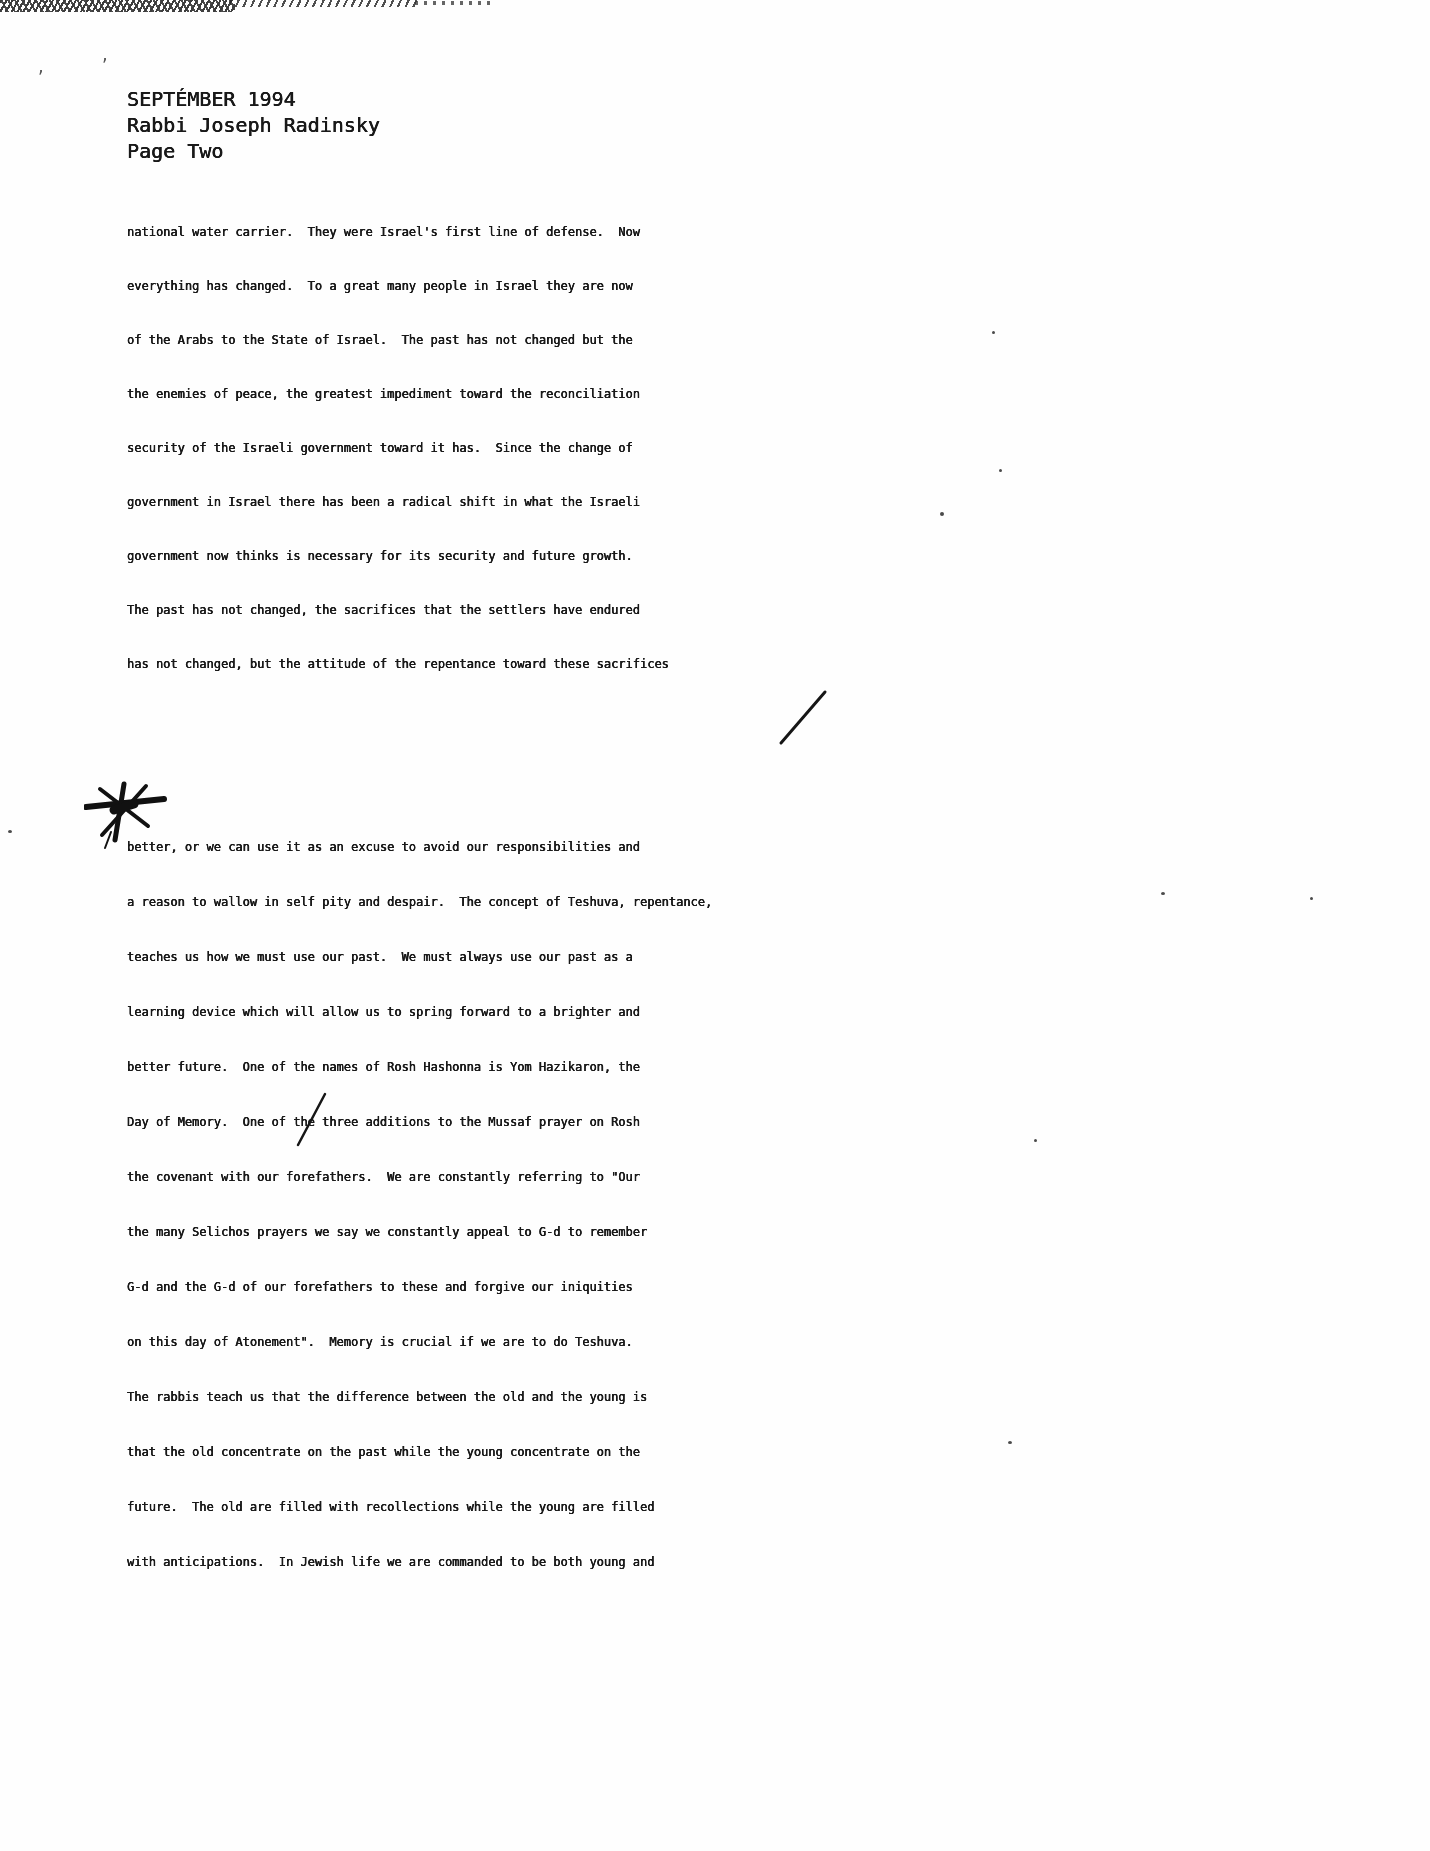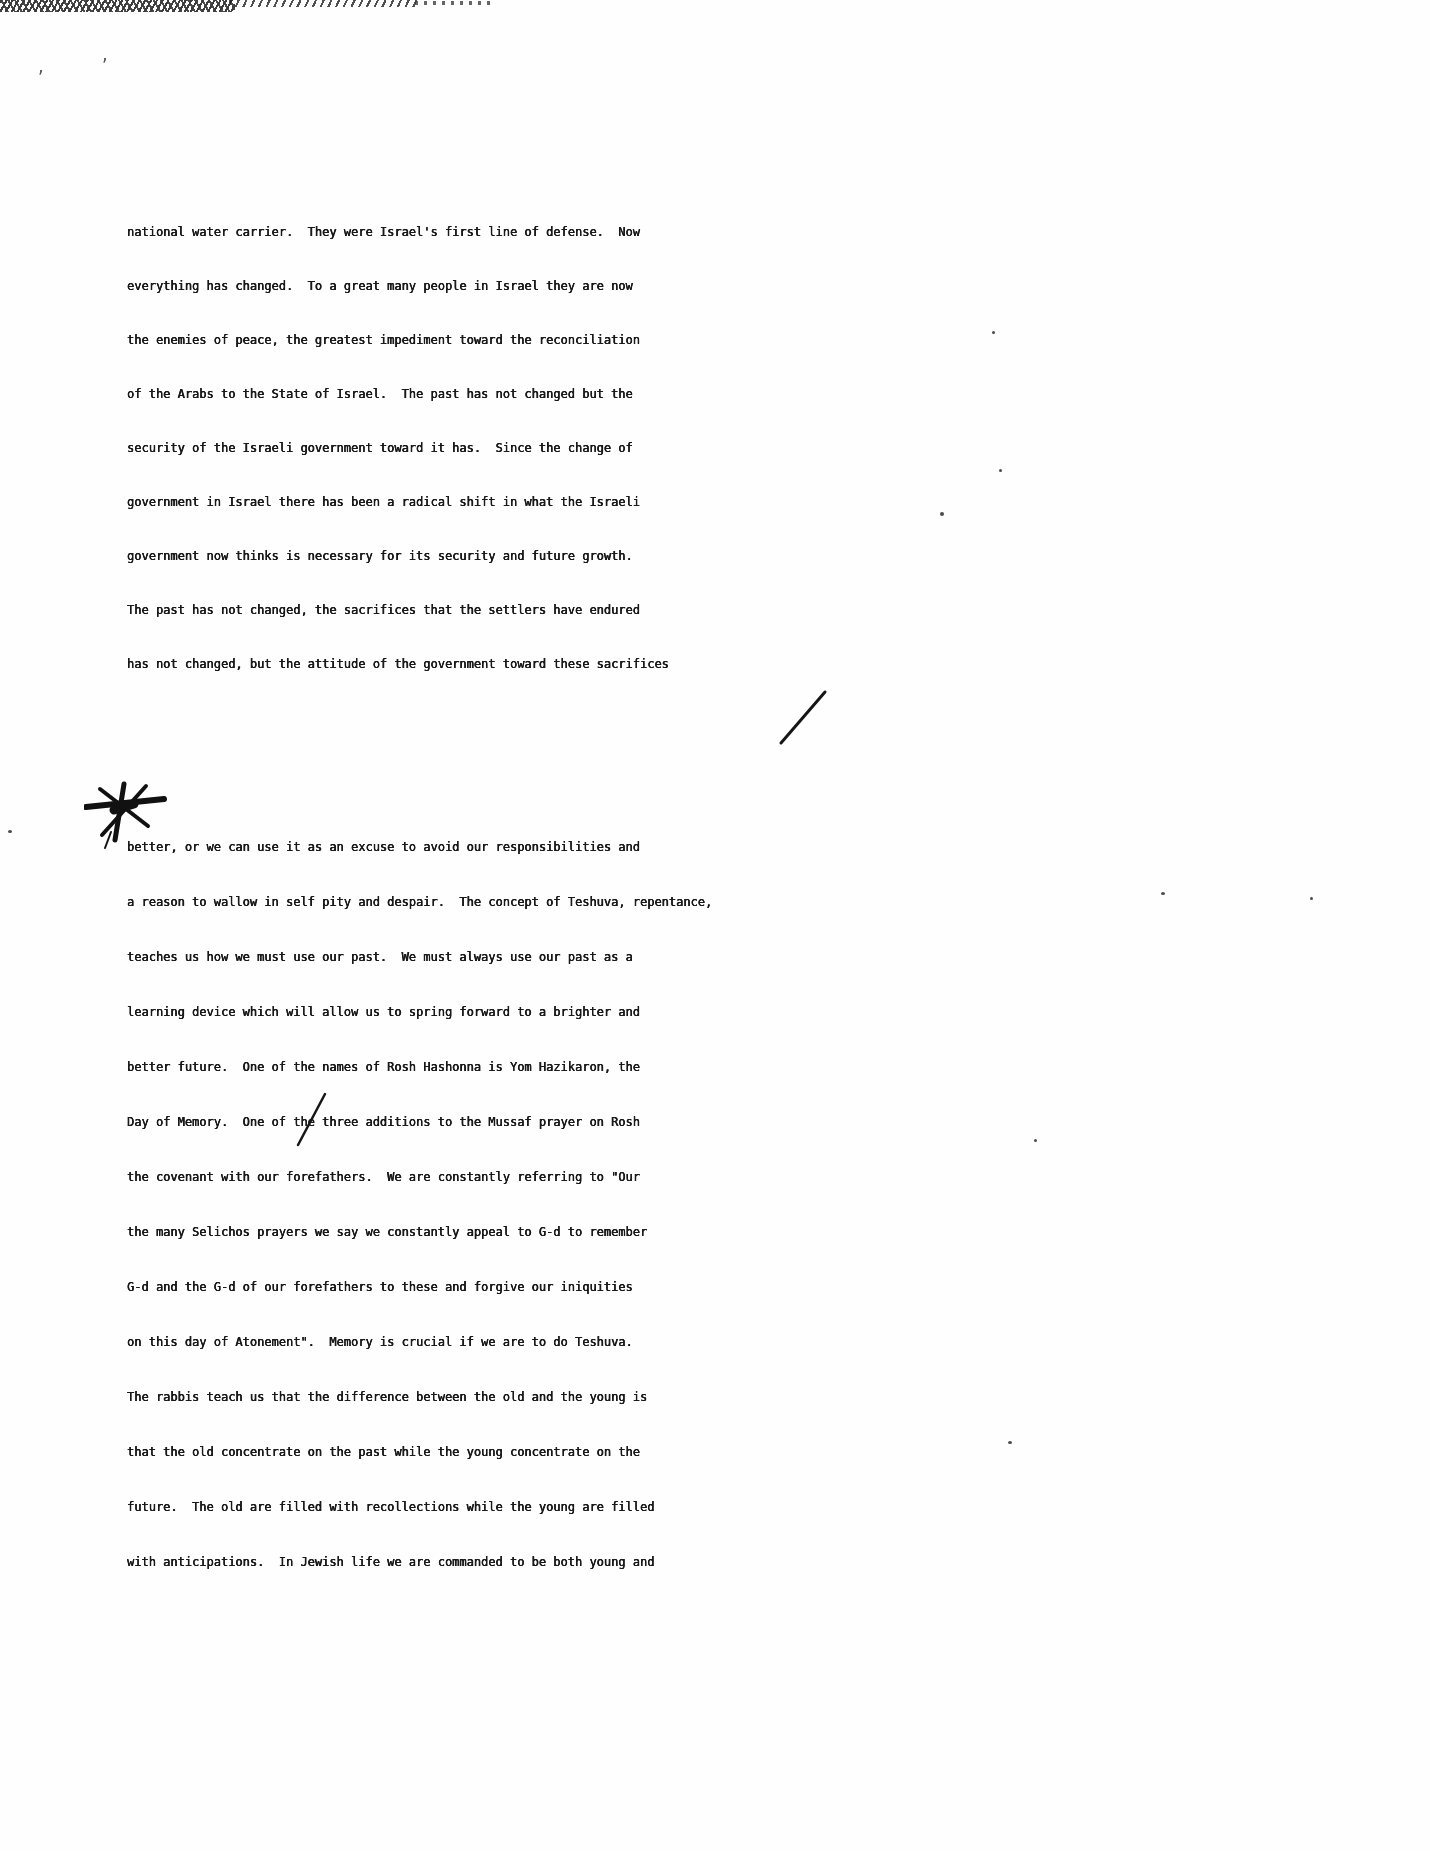--- a/index.html
+++ b/index.html
@@ -59,31 +59,36 @@
   <div class="tick" style="left:100px;top:60px;">’</div>
   <div class="speck" style="left:992px;top:331px;width:3px;height:3px;"></div>
   <div class="speck" style="left:999px;top:469px;width:3px;height:3px;"></div>
   <div class="speck" style="left:940px;top:512px;width:4px;height:4px;"></div>
   <div class="speck" style="left:1161px;top:892px;width:4px;height:3px;"></div>
   <div class="speck" style="left:1310px;top:897px;width:3px;height:3px;"></div>
   <div class="speck" style="left:1034px;top:1139px;width:3px;height:3px;"></div>
   <div class="speck" style="left:1008px;top:1441px;width:4px;height:3px;"></div>
   <div class="speck" style="left:8px;top:830px;width:4px;height:3px;"></div>
 
+  <div class="header">
+    <div class="hline">SEPTÉMBER 1994</div>
+    <div class="hline">Rabbi Joseph Radinsky</div>
+    <div class="hline">Page Two</div>
+  </div>
 
   <div class="para para1">
     <div class="tline">national water carrier.  They were Israel's first line of defense.  Now</div>
     <div class="tline">everything has changed.  To a great many people in Israel they are now</div>
+    <div class="tline">of the Arabs to the State of Israel.  The past has not changed but the</div>
     <div class="tline">the enemies of peace, the greatest impediment toward the reconciliation</div>
-    <div class="tline">of the Arabs to the State of Israel.  The past has not changed but the</div>
     <div class="tline">security of the Israeli government toward it has.  Since the change of</div>
     <div class="tline">government in Israel there has been a radical shift in what the Israeli</div>
     <div class="tline">government now thinks is necessary for its security and future growth.</div>
     <div class="tline">The past has not changed, the sacrifices that the settlers have endured</div>
-    <div class="tline">has not changed, but the attitude of the government toward these sacrifices</div>
+    <div class="tline">has not changed, but the attitude of the repentance toward these sacrifices</div>
   </div>
 
   <div class="para para2">
     <div class="tline">better, or we can use it as an excuse to avoid our responsibilities and</div>
     <div class="tline">a reason to wallow in self pity and despair.  The concept of Teshuva, repentance,</div>
     <div class="tline">teaches us how we must use our past.  We must always use our past as a</div>
     <div class="tline">learning device which will allow us to spring forward to a brighter and</div>
     <div class="tline">better future.  One of the names of Rosh Hashonna is Yom Hazikaron, the</div>
     <div class="tline">Day of Memory.  One of the three additions to the Mussaf prayer on Rosh</div>
     <div class="tline">the covenant with our forefathers.  We are constantly referring to "Our</div>

